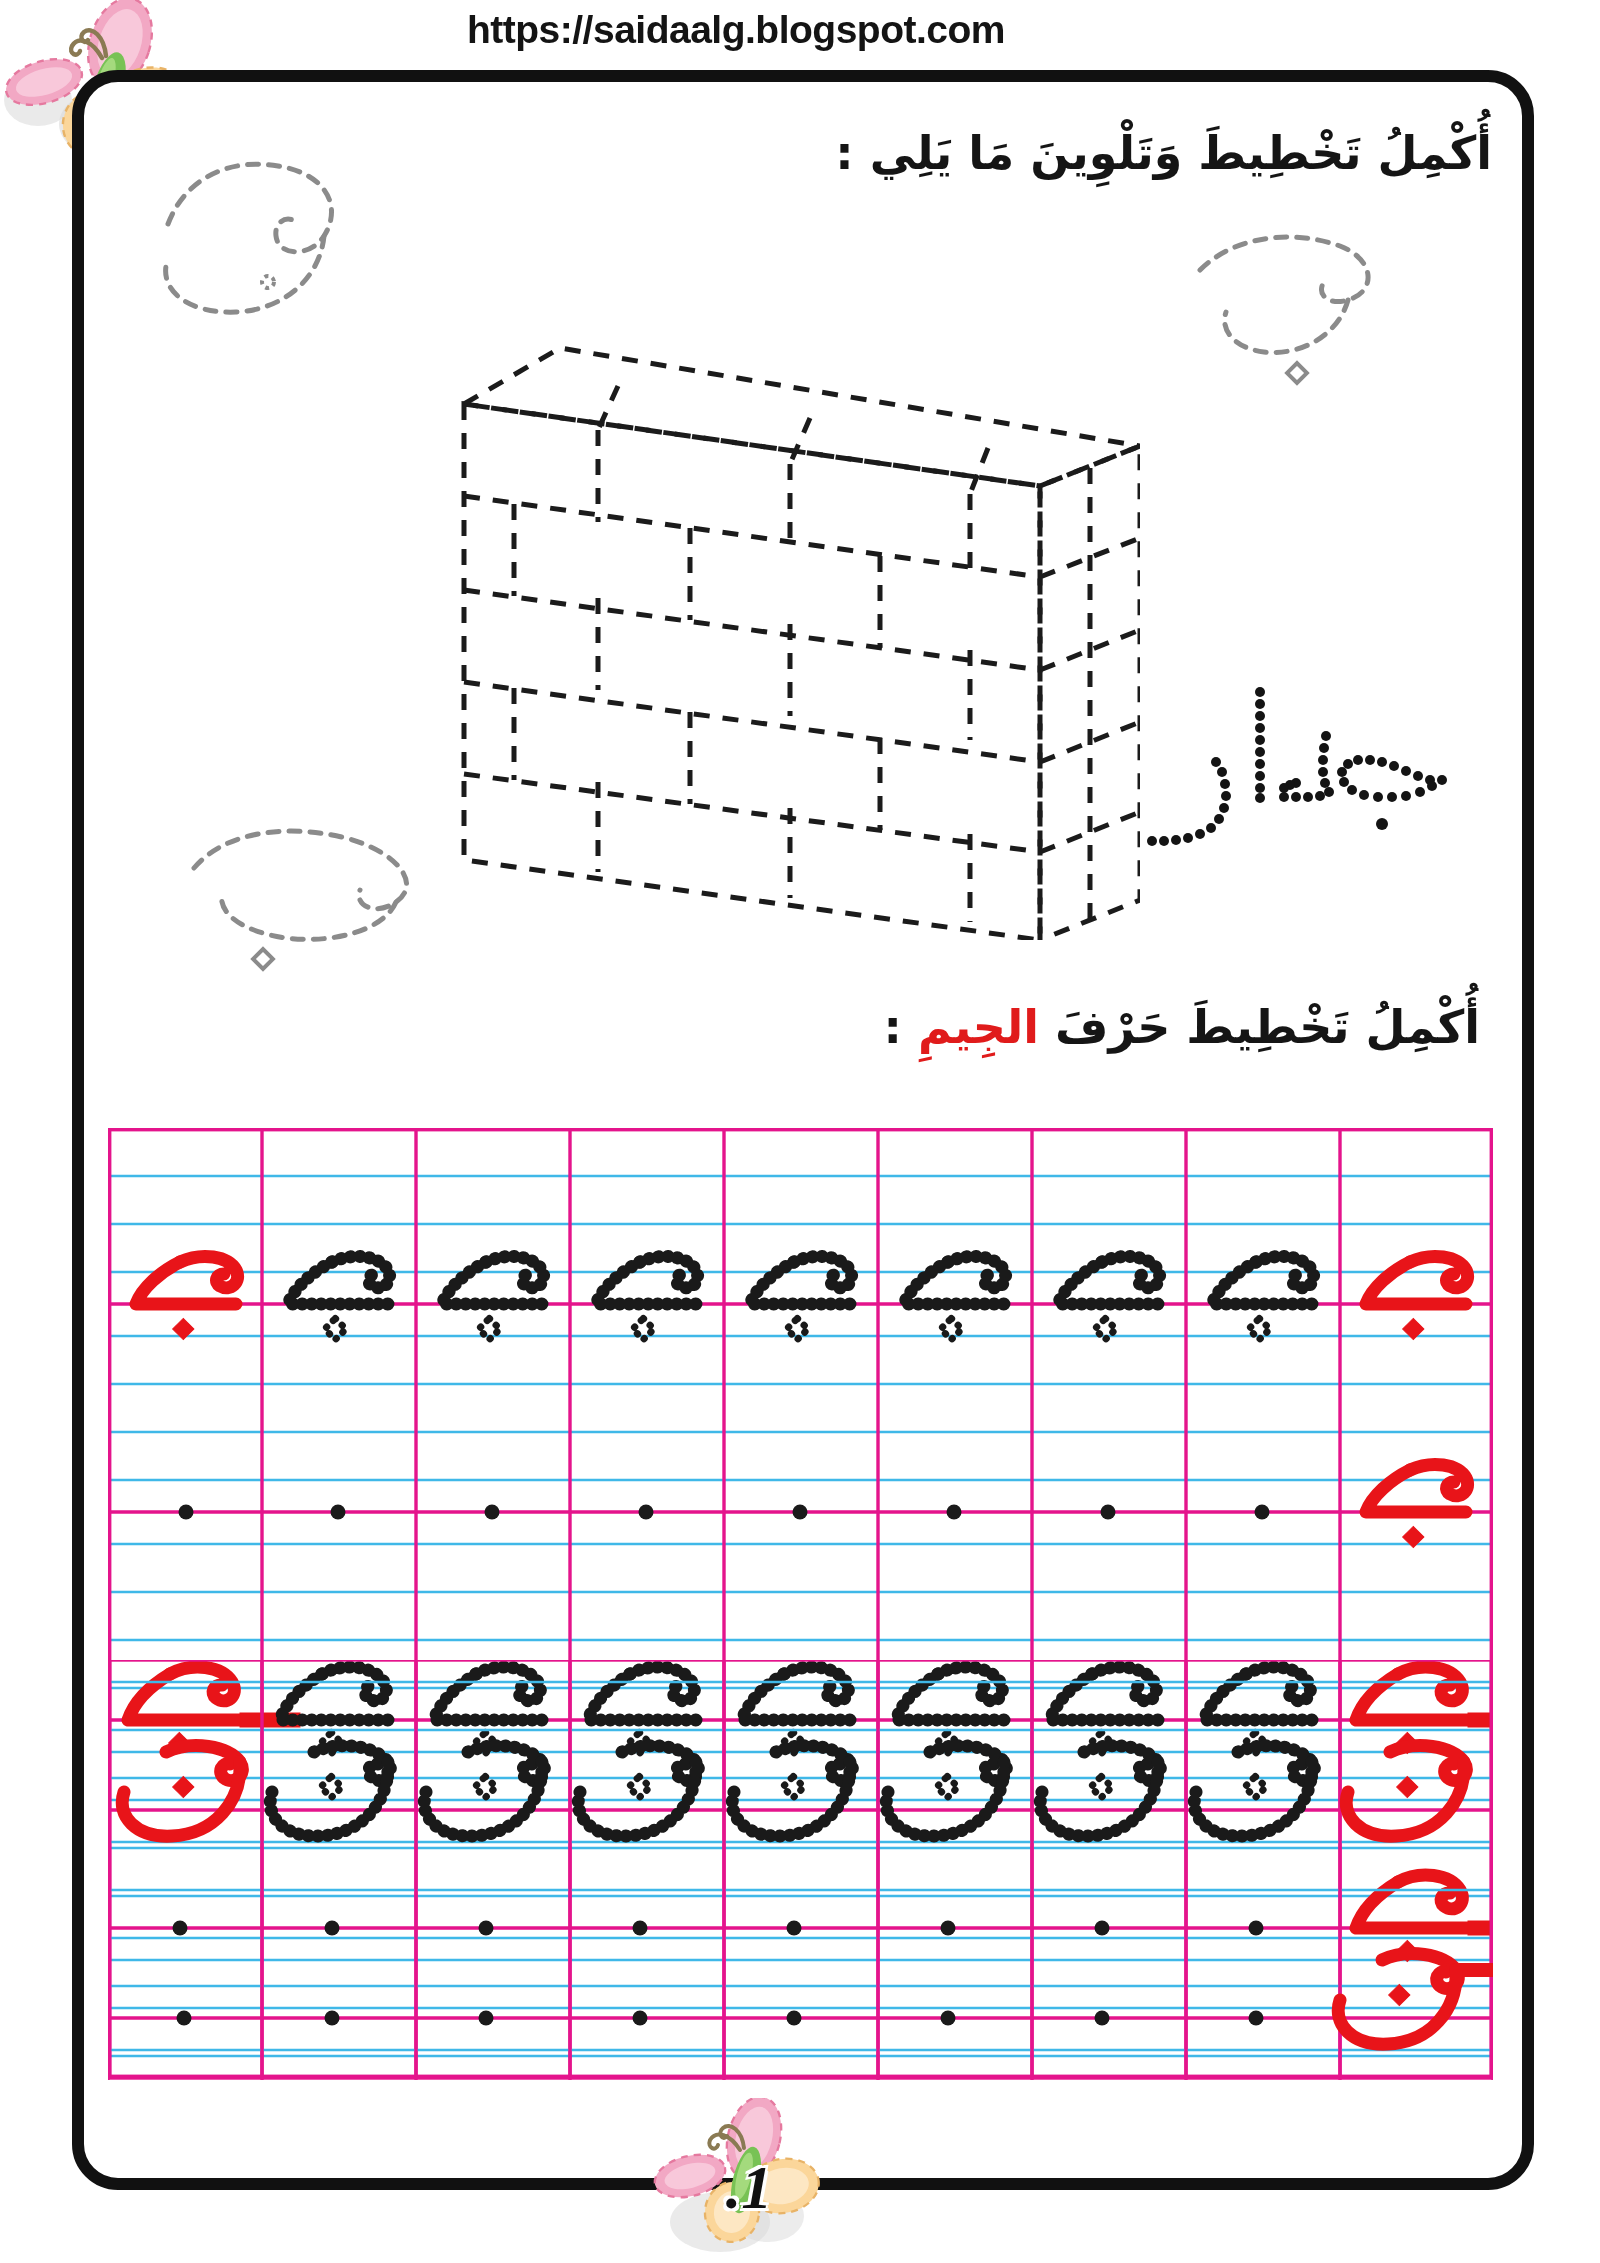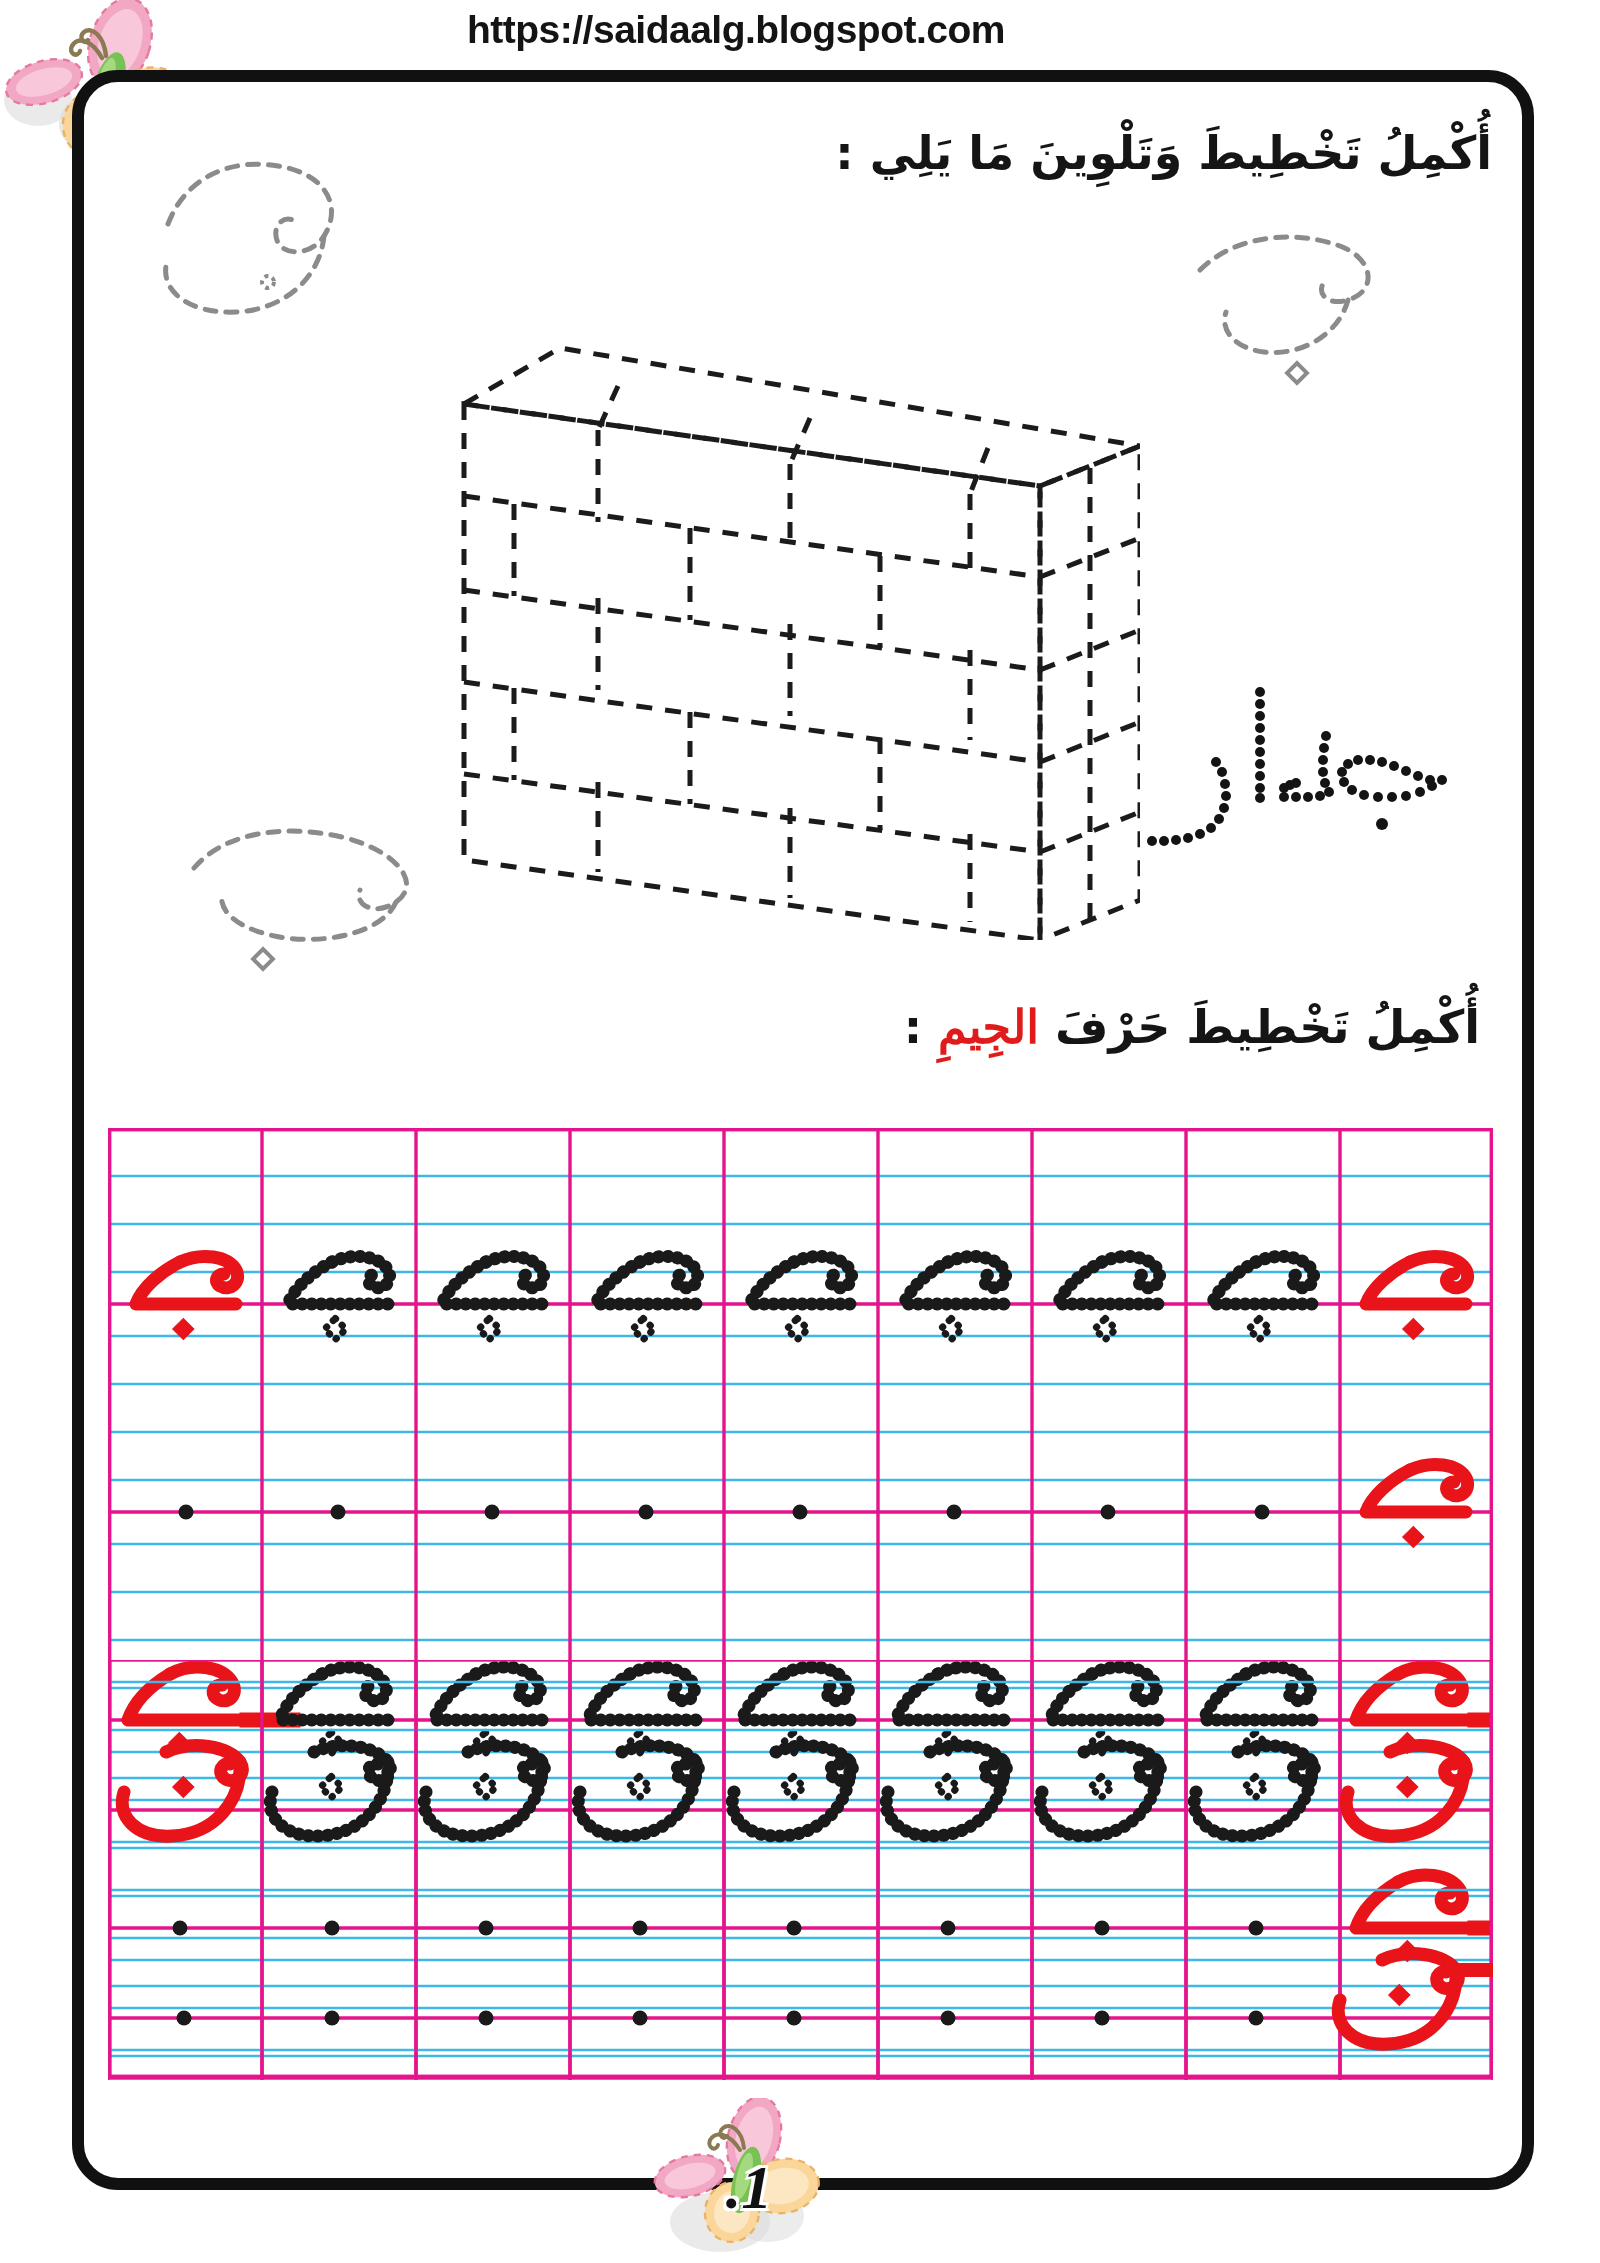--- a/index.html
+++ b/index.html
@@ -30,21 +30,21 @@
 
   
   .heading{
     position:absolute;direction:rtl;text-align:right;
     font-family:"DejaVu Sans","Liberation Sans",sans-serif;
     font-weight:700;color:#151515;
     white-space:nowrap;
   }
   .heading-1{ right:108px;top:126px;font-size:46px;letter-spacing:1px;}
   .heading-2{ right:120px;top:1000px;font-size:46px;letter-spacing:1px;}
-  .heading-2 .hl{ color:#e01b1b;font-family:Liberation Serif, serif;}
+  .heading-2 .hl{ color:#e01b1b;}
 
   
   .butterfly{position:absolute;}
   .butterfly svg{display:block;}
   .bf-topleft{left:-4px;top:-4px;width:200px;height:160px;}
   .bf-bottom{left:650px;top:2098px;width:180px;height:160px;}
 
   
   .page-num{
     position:absolute;left:704px;top:2152px;

